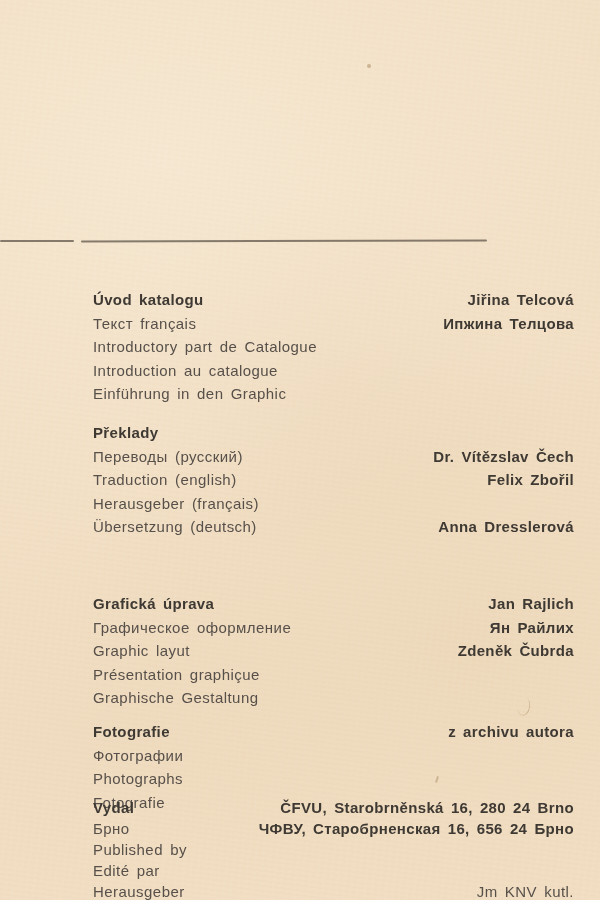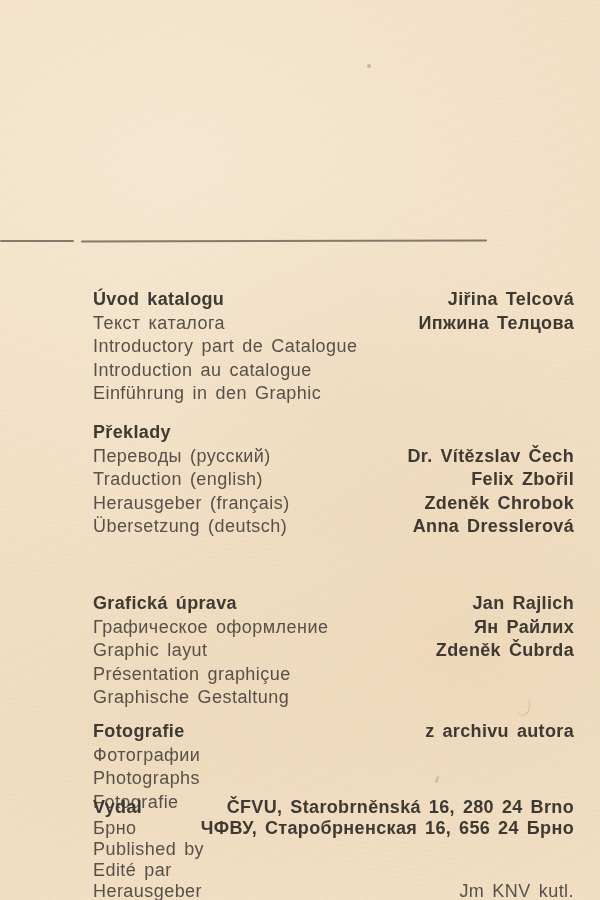--- a/index.html
+++ b/index.html
@@ -20,21 +20,21 @@
       repeating-linear-gradient(97deg, rgba(255,255,255,0.035) 0 3px, rgba(0,0,0,0) 3px 7px);
   }
   .rule{position:absolute;top:240px;height:1.6px;background:#6b6254;opacity:.82;border-radius:1px;}
   .rule.r1{left:0;width:74px;}
   .rule.r2{left:81px;width:406px;transform:rotate(-0.12deg);}
   .section{position:absolute;left:93px;width:481px;}
   .s1{top:288px;} .s2{top:421px;} .s3{top:552px;margin-top:40px;} .s4{top:720px;} .s5{top:797px;}
   .row{display:flex;justify-content:space-between;align-items:center;height:23.5px;}
   .s5 .row{height:21px;}
   .lt,.rt{
-    font-size:18px;letter-spacing:.45px;word-spacing:2.6px;white-space:nowrap;
+    font-size:15px;letter-spacing:.45px;word-spacing:2.6px;white-space:nowrap;
     color:#57504a;font-weight:400;
   }
   .b{font-weight:700;color:#3e3933;letter-spacing:.35px;}
   .speck{position:absolute;border-radius:50%;}
   .sp1{left:367px;top:64px;width:4px;height:4px;background:#b1946a;opacity:.6;}
   .sp2{left:518px;top:698px;width:11px;height:17px;background:transparent;border-radius:50%;
        border-right:1px solid rgba(172,141,96,.45);border-bottom:1px solid rgba(172,141,96,.30);
        transform:rotate(14deg);}
   .sp3{left:436px;top:776px;width:2px;height:7px;background:rgba(150,120,80,.38);
        transform:rotate(18deg);border-radius:1px;}
@@ -50,21 +50,21 @@
   <div class="speck sp1"></div>
   <div class="speck sp2"></div>
   <div class="speck sp3"></div>
 
   <div class="section s1">
     <div class="row">
       <span class="lt b">Úvod katalogu</span>
       <span class="rt b">Jiřina Telcová</span>
     </div>
     <div class="row">
-      <span class="lt">Текст каталога</span>
+      <span class="lt">Текст français</span>
       <span class="rt b">Ипжина Телцова</span>
     </div>
     <div class="row">
       <span class="lt">Introductory part de Catalogue</span>
       <span class="rt"></span>
     </div>
     <div class="row">
       <span class="lt">Introduction au catalogue</span>
       <span class="rt"></span>
     </div>
@@ -82,21 +82,20 @@
     <div class="row">
       <span class="lt">Переводы (русский)</span>
       <span class="rt b">Dr. Vítězslav Čech</span>
     </div>
     <div class="row">
       <span class="lt">Traduction (english)</span>
       <span class="rt b">Felix Zbořil</span>
     </div>
     <div class="row">
       <span class="lt">Herausgeber (français)</span>
-      <span class="rt b">Zdeněk Chrobok</span>
     </div>
     <div class="row">
       <span class="lt">Übersetzung (deutsch)</span>
       <span class="rt b">Anna Dresslerová</span>
     </div>
   </div>
 
   <div class="section s3">
     <div class="row">
       <span class="lt b">Grafická úprava</span>

